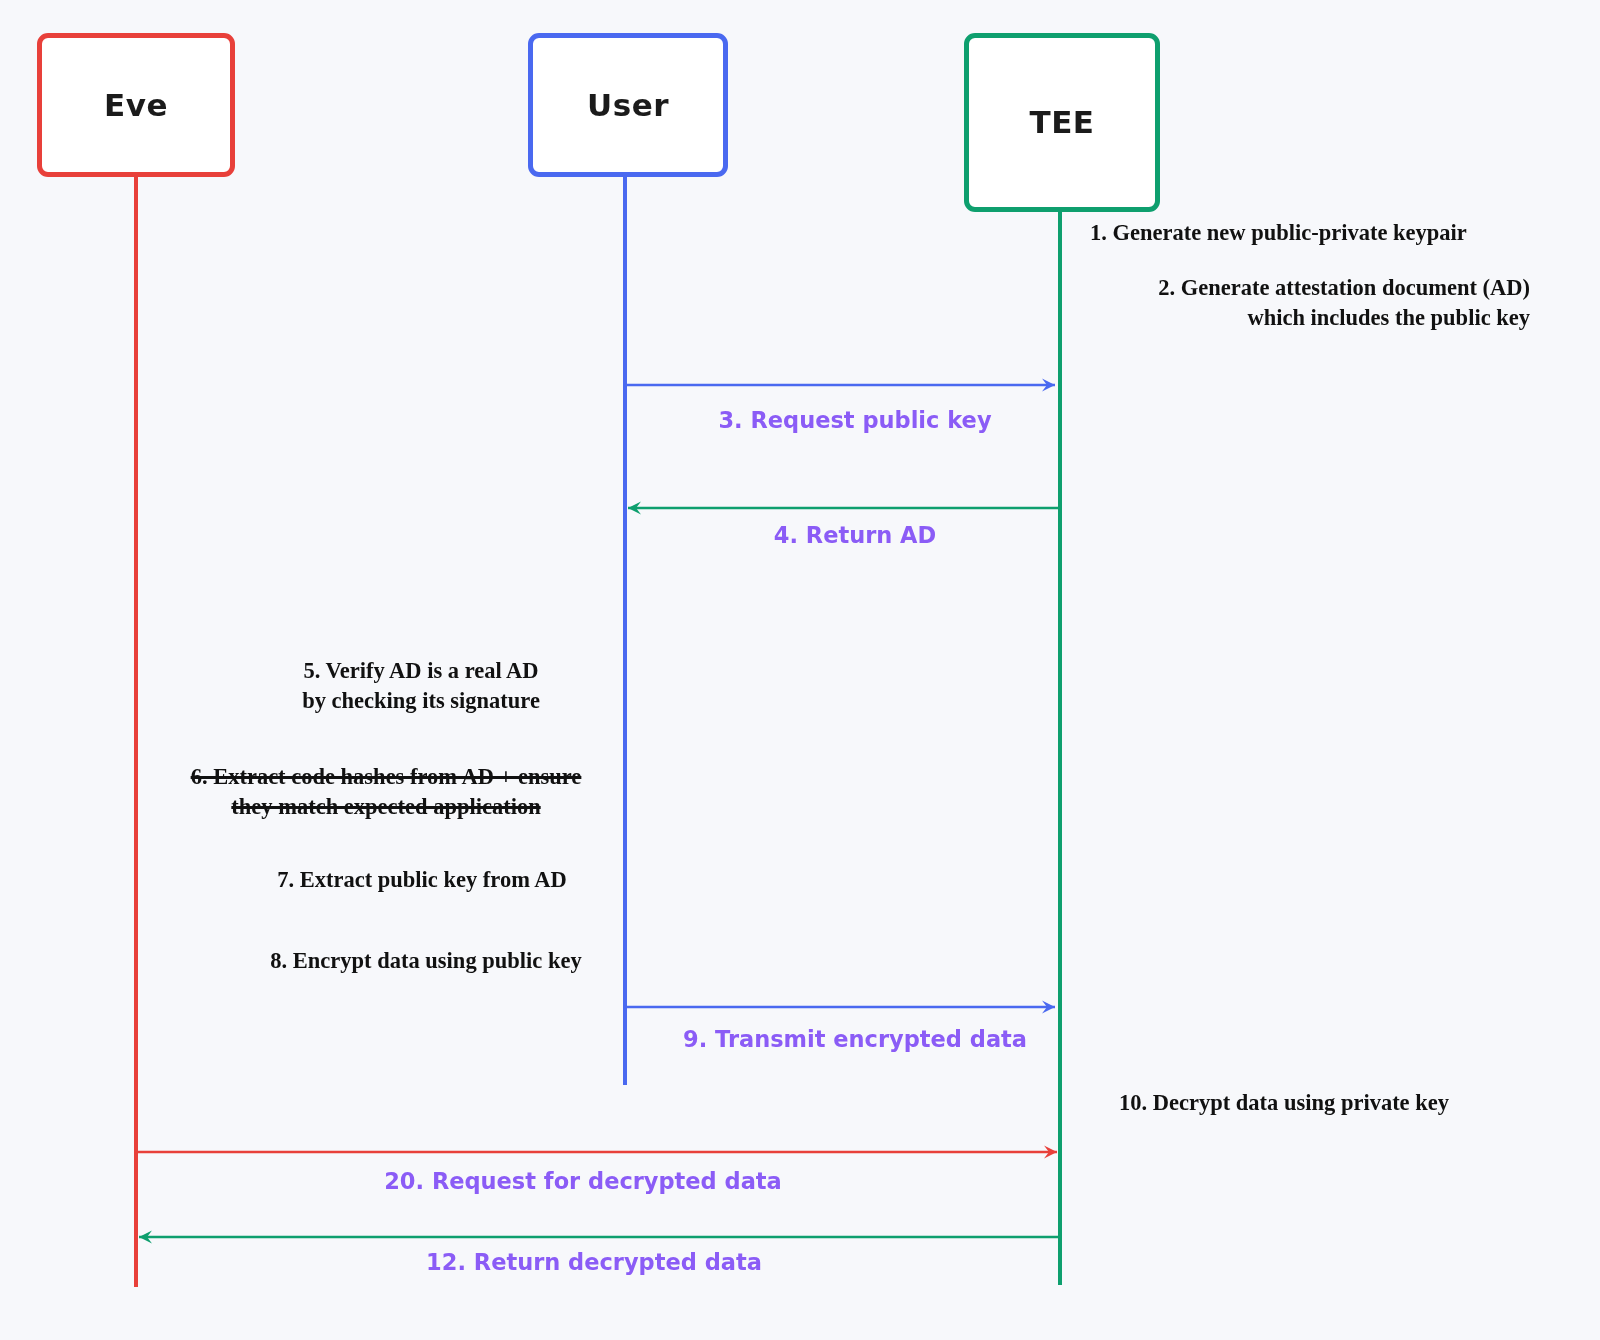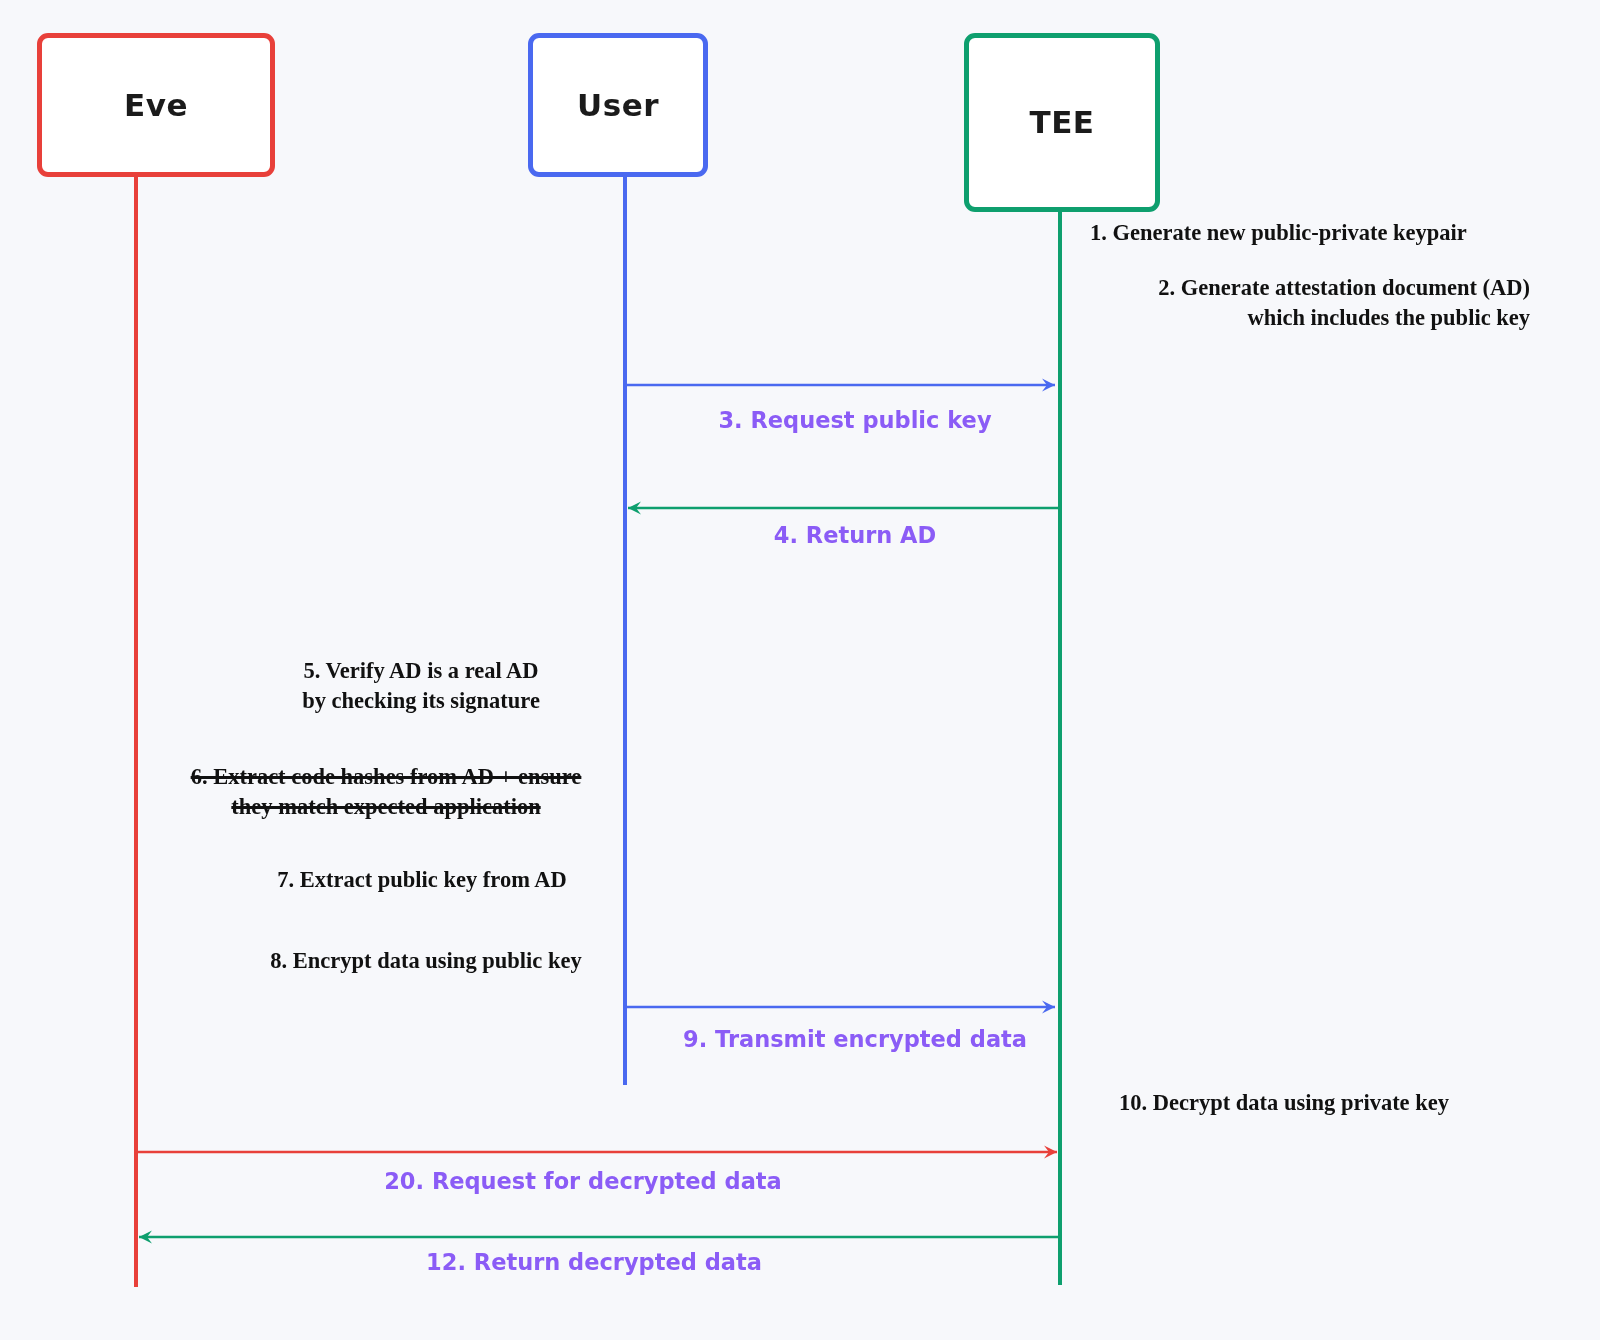--- a/index.html
+++ b/index.html
@@ -120,24 +120,24 @@
           <path d="M 1057 1152 L 1044 1145.5 L 1048.94 1152 L 1044 1158.5 Z" fill="#e8403a"></path>
         </g>
         <g>
           <line x1="1060" x2="139" y1="1237" y2="1237" stroke="#0e9f6e" stroke-width="2.6"></line>
           <path d="M 139 1237 L 152 1230.5 L 147.06 1237 L 152 1243.5 Z" fill="#0e9f6e"></path>
         </g>
       </g>
   </svg>
 
   <div id="actors">
-      <div class="actor-box" style="left: 37px; top: 33px; width: 238px; height: 144px; border-color: rgb(232, 64, 58);">
+      <div class="actor-box" style="left: 37px; top: 33px; width: 198px; height: 144px; border-color: rgb(232, 64, 58);">
         <span class="actor-label">Eve</span>
       </div>
-      <div class="actor-box" style="left: 528px; top: 33px; width: 180px; height: 144px; border-color: rgb(74, 105, 240);">
+      <div class="actor-box" style="left: 528px; top: 33px; width: 200px; height: 144px; border-color: rgb(74, 105, 240);">
         <span class="actor-label">User</span>
       </div>
       <div class="actor-box" style="left: 964px; top: 33px; width: 196px; height: 179px; border-color: rgb(14, 159, 110);">
         <span class="actor-label">TEE</span>
       </div>
     </div>
 
   <div id="notes">
       <div class="note left" style="left: 1090px; top: 218px;">1. Generate new public-private keypair</div>
       <div class="note right-block" style="left: auto; top: 273px; right: 70px;">2. Generate attestation document (AD)

